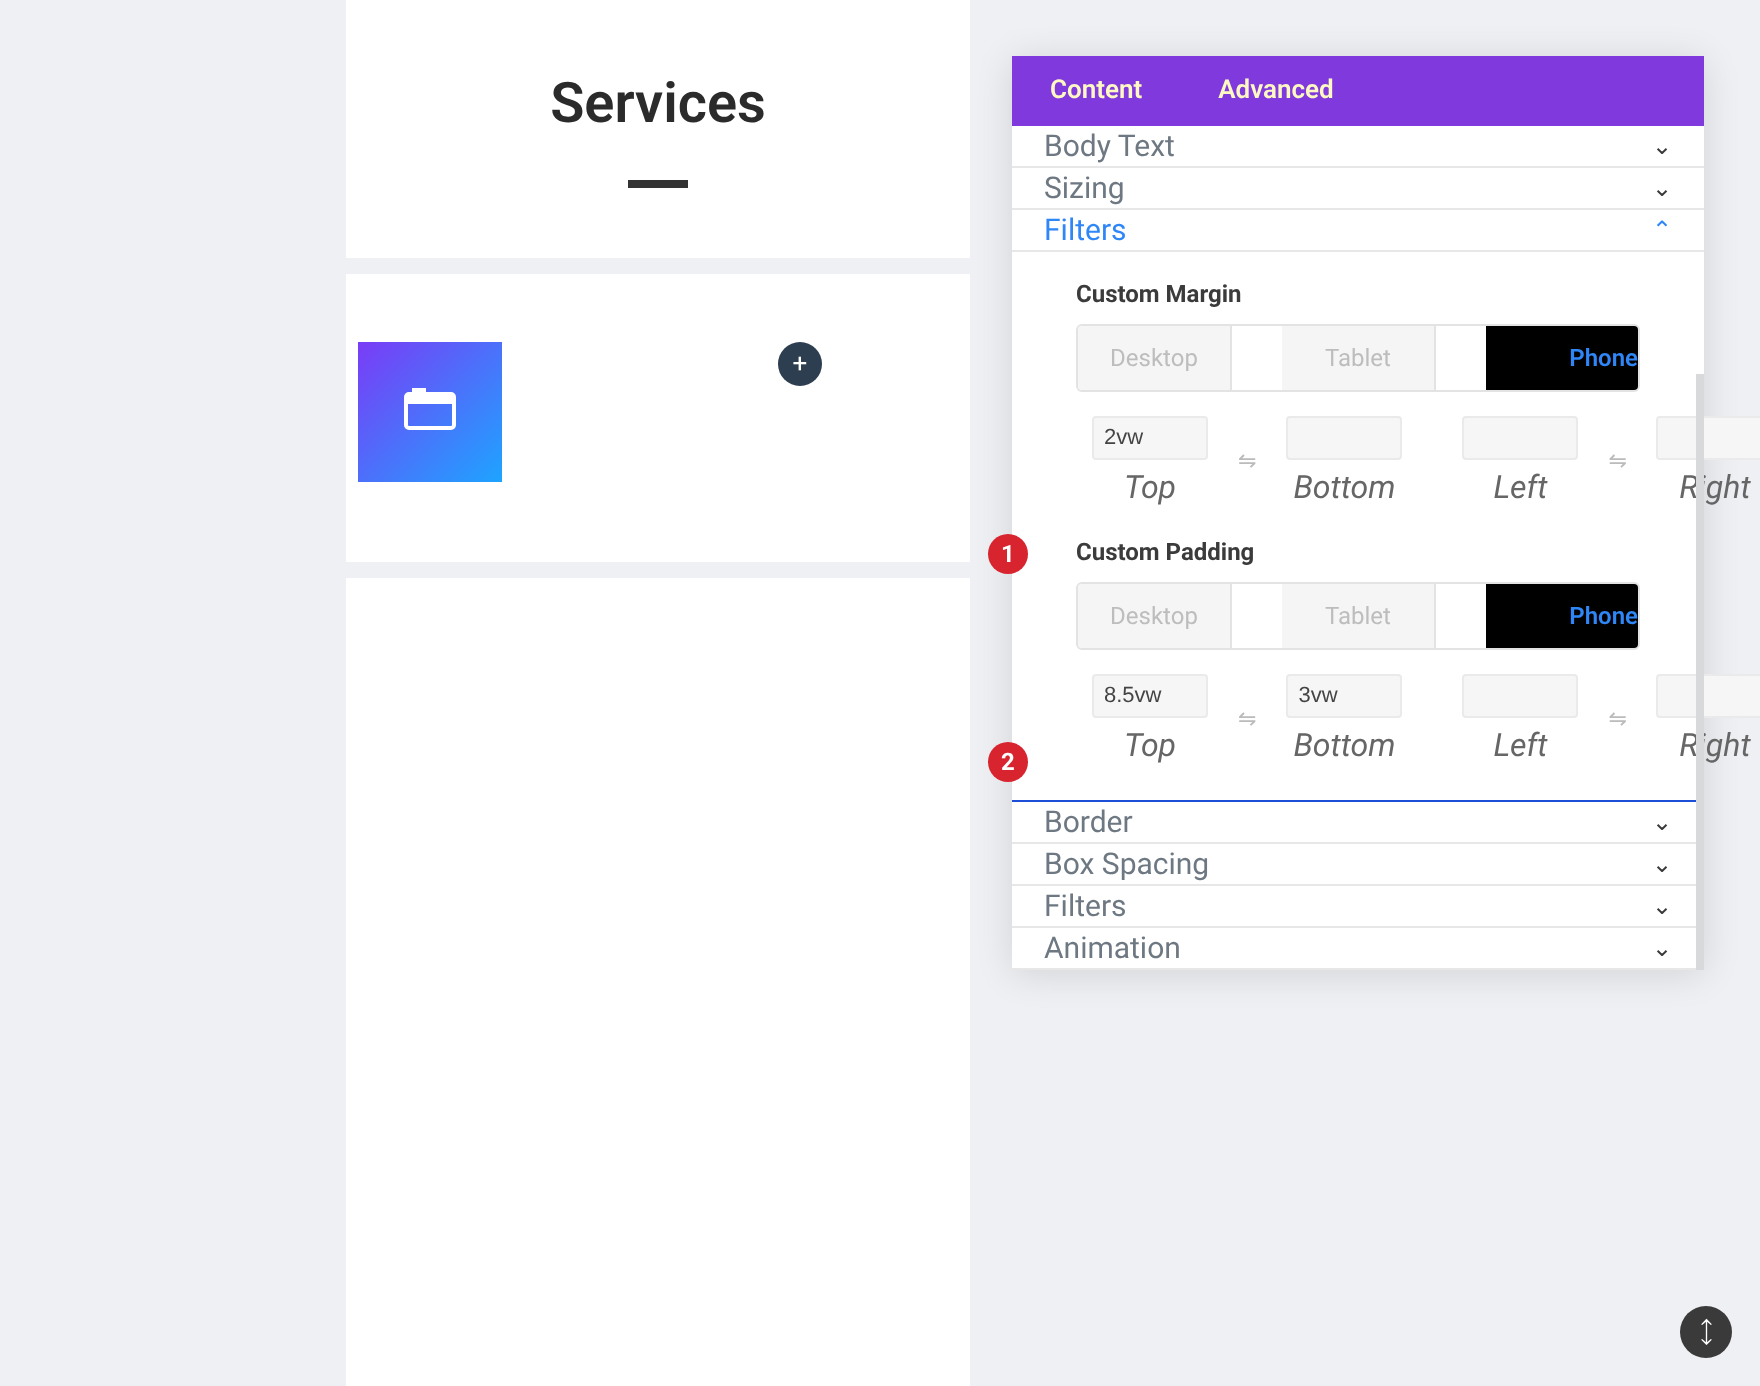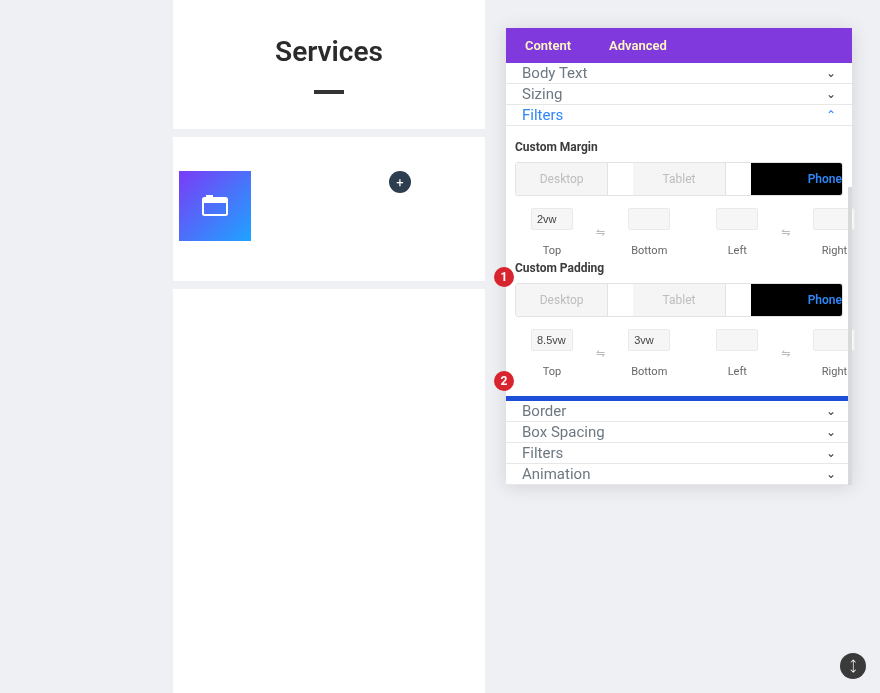--- a/index.html
+++ b/index.html
@@ -125,22 +125,22 @@
   align-items: center;
   justify-content: space-between;
   cursor: pointer;
 }
 .section-title { color: #6d7882; font-size: 15px; }
 .section.open .section-title { color: #2e86f7; }
 .chevron { font-size: 12px; color: #3a3a3a; }
 .section.open .chevron { color: #2e86f7; }
 
 .subsection {
-  padding: 4px 9px 18px;
-  border-bottom: 5px solid #1d4ed8;
+  padding: 4px 32px 18px;
+  border-bottom: 1px solid #1d4ed8;
 }
 .sub-label {
   font-size: 12px;
   font-weight: 700;
   color: #3b3b3b;
   margin: 10px 0 8px;
 }
 .device-tabs {
   display: flex;
   border: 1px solid #e3e3e3;
@@ -164,33 +164,34 @@
 
 .inputs-row {
   display: flex;
   align-items: center;
   gap: 7px;
   position: relative;
   margin-bottom: 0;
 }
 .input-col { flex: 0 0 74px; display: flex; flex-direction: column; align-items: center; }
 .input-box {
-  width: 42px;
+  width: 58px;
   height: 22px;
   border: 1px solid #eaeaea;
   background: #f6f6f6;
   font-size: 11px;
   padding: 0 5px;
   color: #444;
   border-radius: 2px;
 }
 .input-lbl {
-  font-size: 11px;
+  font-size: 16px;
   color: #666;
-  margin-top: 14px;
+  margin-top: 4px;
+  font-style: italic;
 }
 .link-icon {
   width: 16px;
   font-size: 11px;
   color: #bbb;
   text-align: center;
 }
 .vdiv {
   width: 1px;
   height: 22px;
@@ -302,21 +303,21 @@
           <input class="input-box" value="" style="">
           <div class="input-lbl">Left</div>
         </div>
         <div class="link-icon">⇋</div>
         <div class="input-col">
           <input class="input-box" value="" style="">
           <div class="input-lbl">Right</div>
         </div>
       </div>
 
-      <div class="sub-label" style="margin-top:4px">Custom Padding</div>
+      <div class="sub-label" style="margin-top:16px">Custom Padding</div>
       <div class="device-tabs">
         <div class="device-tab">Desktop</div>
         <div class="device-tab">Tablet</div>
         <div class="device-tab active">Phone</div>
       </div>
       <div class="inputs-row">
         <div class="input-col">
           <input class="input-box" value="8.5vw" style="">
           <div class="input-lbl">Top</div>
         </div>

